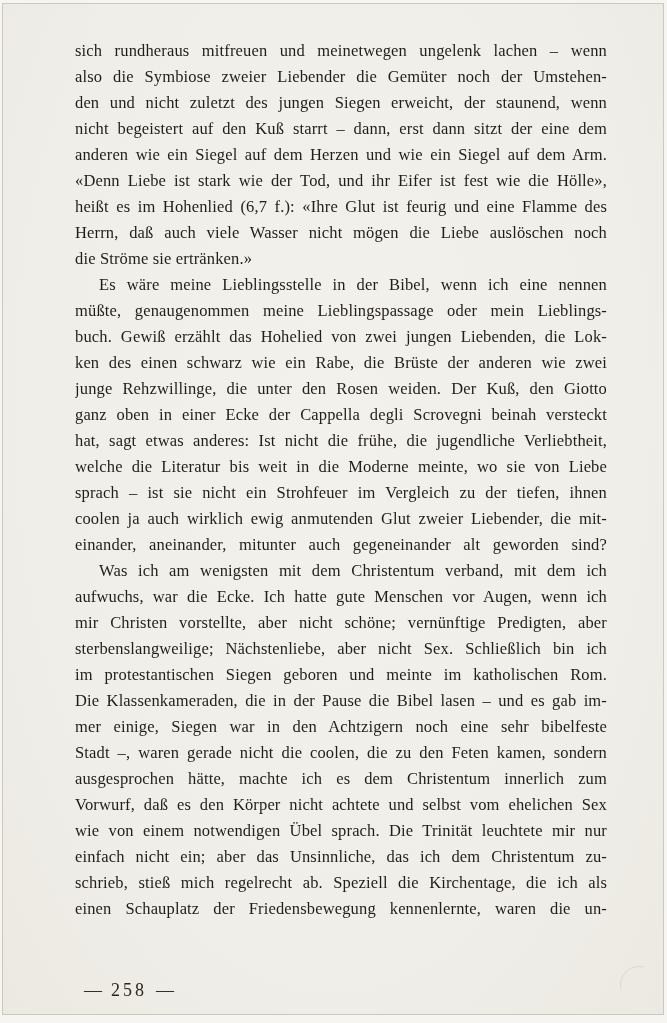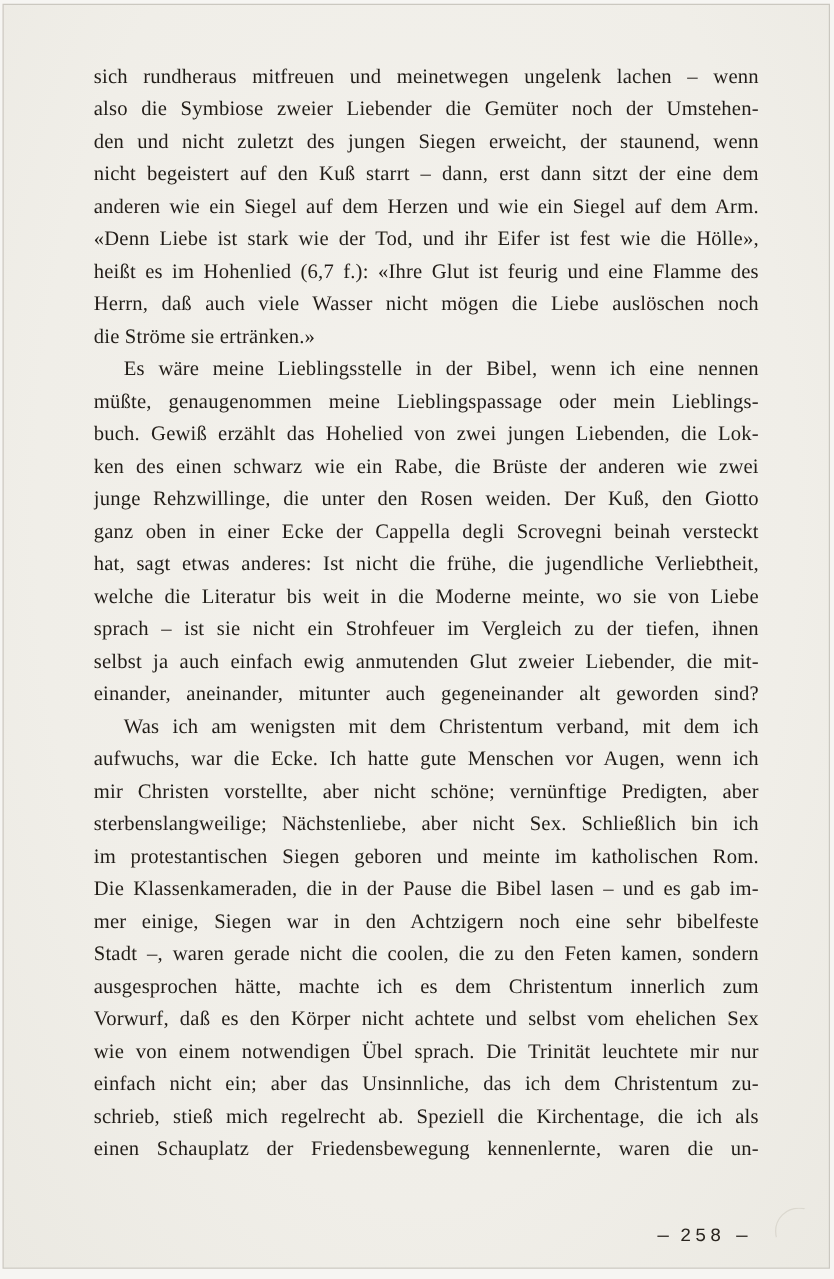--- a/index.html
+++ b/index.html
@@ -17,21 +17,21 @@
     top: 3px;
     right: 3px;
     bottom: 8px;
     background: radial-gradient(ellipse at 50% 40%, #f3f1ec 0%, #f0eee8 65%, #ebe9e2 100%);
     border: 1px solid #cbc8c0;
     box-sizing: border-box;
   }
   .text-block {
     position: absolute;
     left: 72px;
-    top: 44px;
+    top: 34px;
     width: 532px;
     color: #221d18;
   }
   .line {
     font-size: 16.5px;
     line-height: 26px;
     height: 26px;
     overflow: hidden;
     letter-spacing: 0.15px;
     white-space: normal;
@@ -42,25 +42,24 @@
     text-align-last: justify;
   }
   .line.indent {
     text-indent: 24px;
   }
   .folio {
     position: absolute;
     left: 72px;
     top: 976px;
     width: 532px;
-    text-align: right;
+    text-align: left;
     color: #2a251f;
-    font-size: 15px;
+    font-size: 18px;
     line-height: 20px;
-    font-family: Liberation Mono, monospace;
   }
   .folio .dash {
     margin: 0 9px;
     letter-spacing: 0;
   }
   .folio .num {
     letter-spacing: 3px;
   }
   .curl {
     position: absolute;
@@ -89,21 +88,21 @@
       <div class="line">die Ströme sie ertränken.»</div>
       <div class="line just indent">Es wäre meine Lieblingsstelle in der Bibel, wenn ich eine nennen</div>
       <div class="line just">müßte, genaugenommen meine Lieblingspassage oder mein Lieblings-</div>
       <div class="line just">buch. Gewiß erzählt das Hohelied von zwei jungen Liebenden, die Lok-</div>
       <div class="line just">ken des einen schwarz wie ein Rabe, die Brüste der anderen wie zwei</div>
       <div class="line just">junge Rehzwillinge, die unter den Rosen weiden. Der Kuß, den Giotto</div>
       <div class="line just">ganz oben in einer Ecke der Cappella degli Scrovegni beinah versteckt</div>
       <div class="line just">hat, sagt etwas anderes: Ist nicht die frühe, die jugendliche Verliebtheit,</div>
       <div class="line just">welche die Literatur bis weit in die Moderne meinte, wo sie von Liebe</div>
       <div class="line just">sprach – ist sie nicht ein Strohfeuer im Vergleich zu der tiefen, ihnen</div>
-      <div class="line just">selbst ja auch einfach ewig anmutenden Glut zweier Liebender, die mit-</div>
+      <div class="line just">coolen ja auch wirklich ewig anmutenden Glut zweier Liebender, die mit-</div>
       <div class="line just">einander, aneinander, mitunter auch gegeneinander alt geworden sind?</div>
       <div class="line just indent">Was ich am wenigsten mit dem Christentum verband, mit dem ich</div>
       <div class="line just">aufwuchs, war die Ecke. Ich hatte gute Menschen vor Augen, wenn ich</div>
       <div class="line just">mir Christen vorstellte, aber nicht schöne; vernünftige Predigten, aber</div>
       <div class="line just">sterbenslangweilige; Nächstenliebe, aber nicht Sex. Schließlich bin ich</div>
       <div class="line just">im protestantischen Siegen geboren und meinte im katholischen Rom.</div>
       <div class="line just">Die Klassenkameraden, die in der Pause die Bibel lasen – und es gab im-</div>
       <div class="line just">mer einige, Siegen war in den Achtzigern noch eine sehr bibelfeste</div>
       <div class="line just">Stadt –, waren gerade nicht die coolen, die zu den Feten kamen, sondern</div>
       <div class="line just">ausgesprochen hätte, machte ich es dem Christentum innerlich zum</div>

